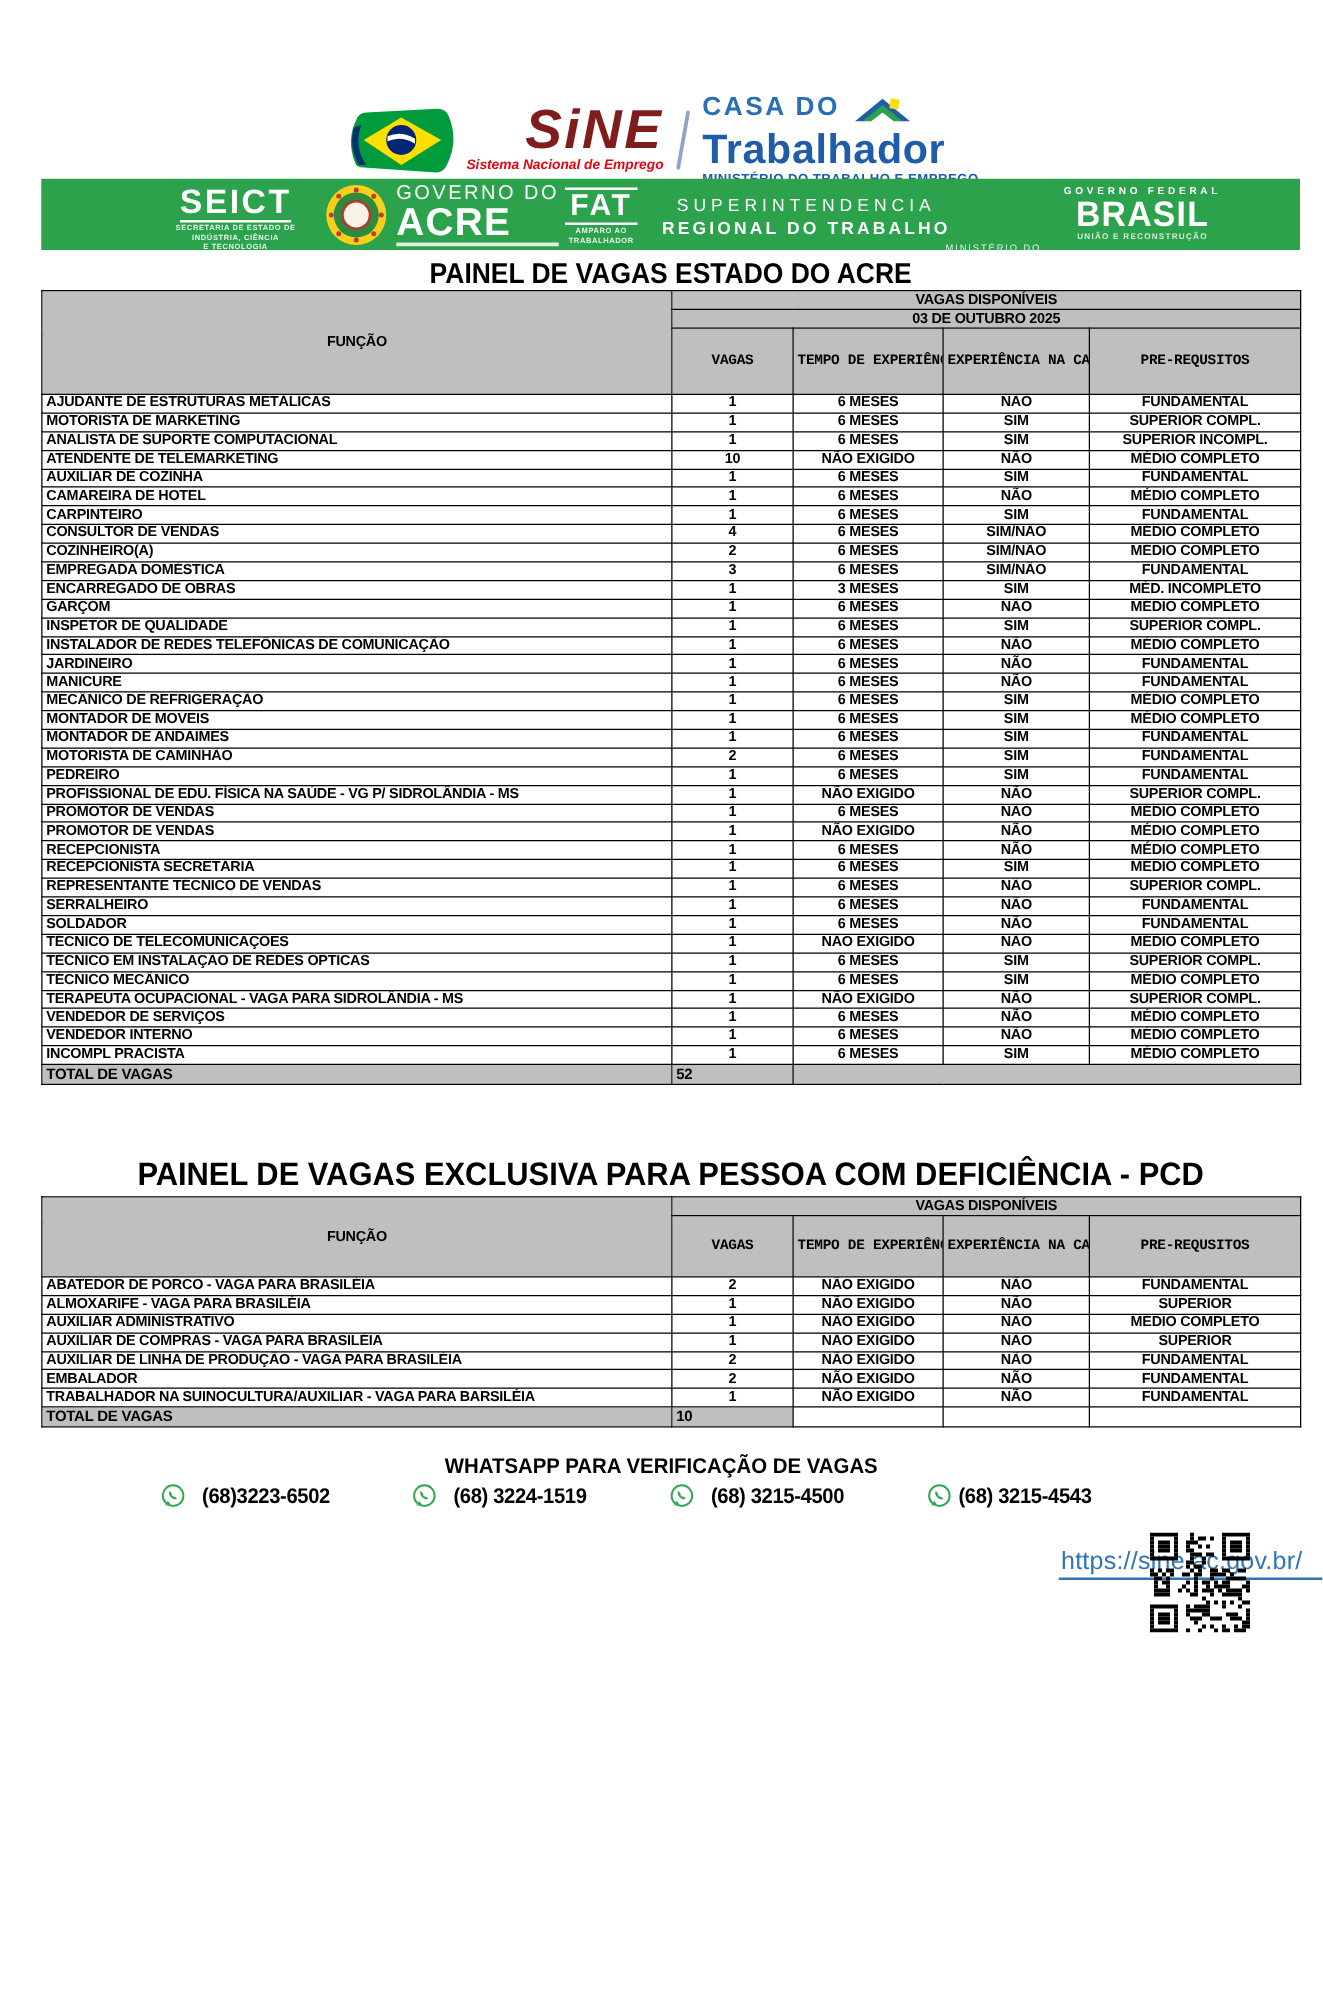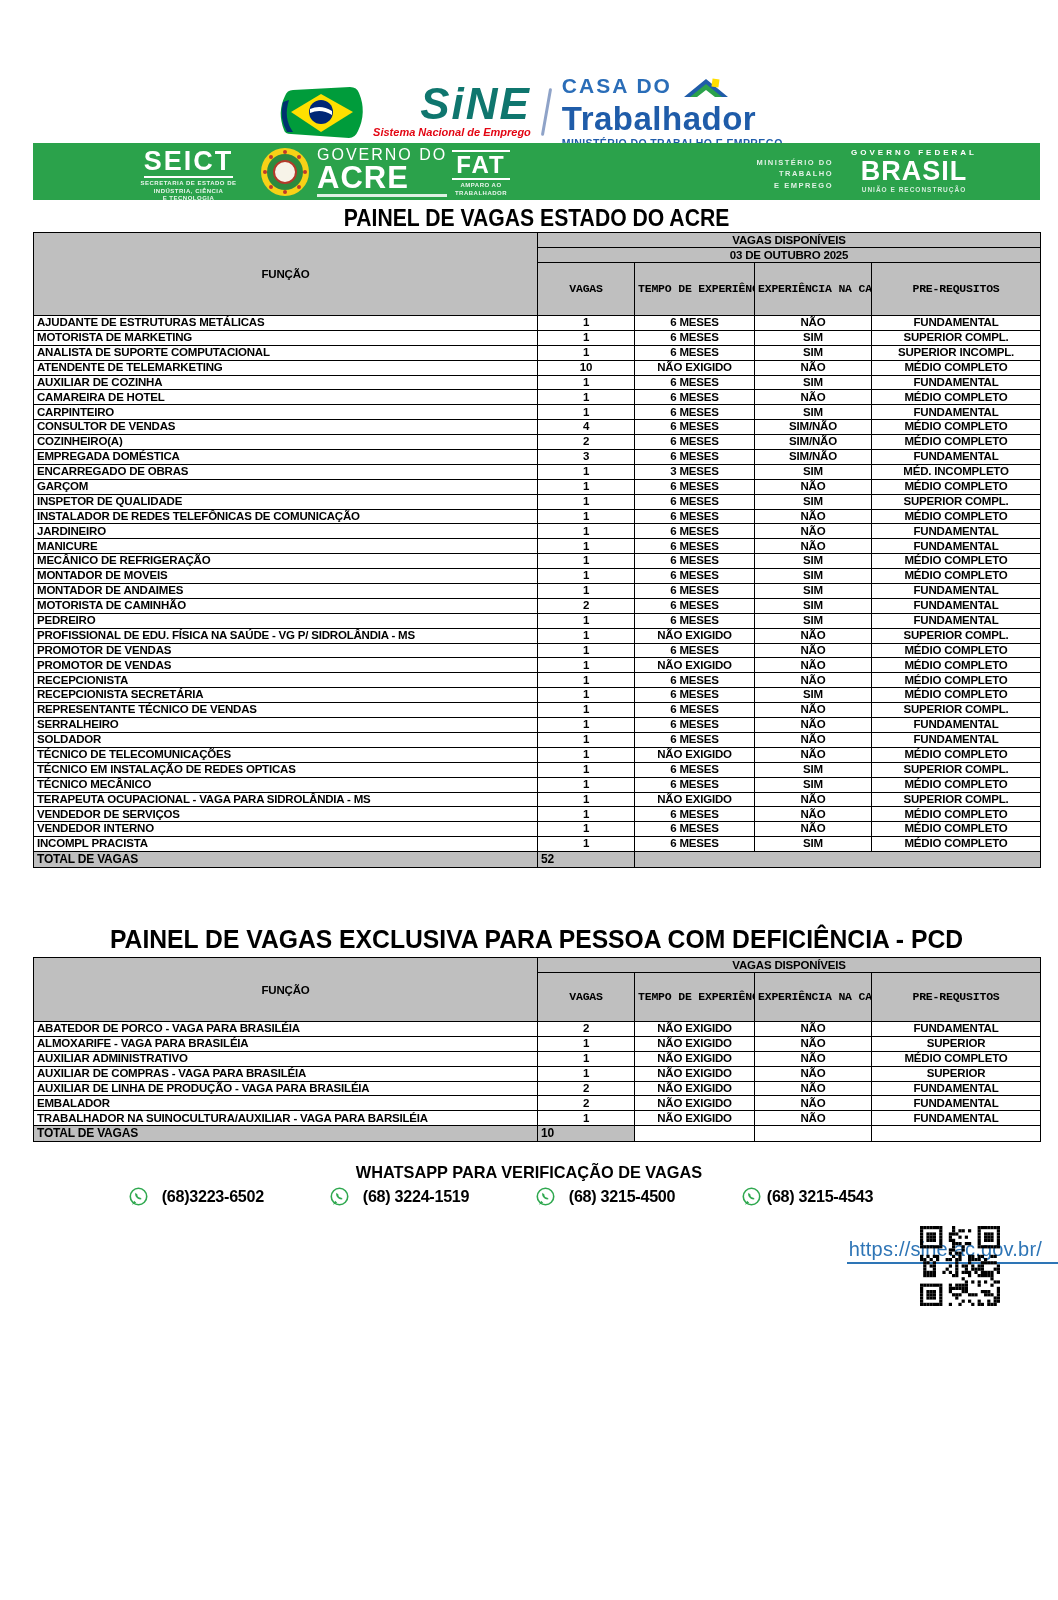--- a/index.html
+++ b/index.html
@@ -2,21 +2,21 @@
 <html><head>
 <meta charset="utf-8">
 <style>
   html,body{margin:0;padding:0;background:#fff;}
   body{width:1058px;height:1600px;position:relative;font-family:"Liberation Sans",sans-serif;color:#000;overflow:hidden;}
 
   
   .logo-row{position:absolute;top:82px;left:0;width:100%;height:60px;display:flex;justify-content:center;align-items:center;gap:14px;}
   .sine-wrap{display:flex;align-items:flex-start;gap:6px;}
   .sine-text-col{display:flex;flex-direction:column;align-items:flex-end;}
-  .sine-name{color:#0f766e;font-size:44px;font-weight:bold;font-style:italic;letter-spacing:2px;line-height:.9;}
+  .sine-name{color:#7f1d1d;font-size:44px;font-weight:bold;font-style:italic;letter-spacing:2px;line-height:.9;}
   .sine-sub{color:#e30613;font-size:11px;font-weight:bold;font-style:italic;margin-top:2px;}
   .logo-divider{width:3px;height:48px;background:#8fa3c8;transform:rotate(10deg);border-radius:2px;}
   .casa-col{display:flex;flex-direction:column;line-height:1;}
   .casa-top{display:flex;align-items:flex-start;gap:10px;}
   .casa-line1{color:#2a6db8;font-size:21px;font-weight:bold;letter-spacing:2px;}
   .casa-line2{color:#1f5ca9;font-size:33px;font-weight:800;letter-spacing:.5px;margin-top:1px;}
   .casa-sub{color:#1f5ca9;font-size:10.5px;font-weight:bold;letter-spacing:.4px;margin-top:3px;}
 
   
   .banner{position:absolute;top:143px;left:33px;width:1007px;height:57px;background:#2ba24b;}
@@ -29,21 +29,21 @@
   .gov-acre-l1{font-size:16px;letter-spacing:2px;line-height:1;}
   .gov-acre-l2{font-size:31px;font-weight:800;letter-spacing:1px;line-height:.95;}
   .acre-underline{width:130px;height:3px;background:rgba(255,255,255,.85);margin-top:2px;}
   .fat{position:absolute;left:408px;top:7px;width:80px;text-align:center;}
   .fat-name{font-size:24px;font-weight:bold;letter-spacing:2px;line-height:1;border-top:2px solid #fff;border-bottom:2px solid #fff;padding:1px 4px;display:inline-block;}
   .fat-sub{font-size:6px;font-weight:bold;letter-spacing:.5px;line-height:1.3;margin-top:2px;opacity:.9;}
   .srt{position:absolute;left:492px;top:12px;width:240px;text-align:center;}
   .srt-l1{font-size:14px;letter-spacing:4px;line-height:1.3;font-weight:400;}
   .srt-l2{font-size:14px;letter-spacing:2.5px;font-weight:bold;line-height:1.3;}
   .mte{position:absolute;left:702px;top:14px;width:98px;text-align:right;}
-  .mte div{font-size:7.5px;font-weight:bold;letter-spacing:1.5px;line-height:1.5;opacity:.85;}
+  .mte div{font-size:7.5px;font-weight:normal;letter-spacing:1.5px;line-height:1.5;opacity:.85;margin-top:36px;}
   .brasil{position:absolute;left:806px;top:5px;width:150px;text-align:center;}
   .brasil-l1{font-size:8px;font-weight:bold;letter-spacing:3px;line-height:1.2;}
   .brasil-l2{font-size:27px;font-weight:800;letter-spacing:1px;line-height:1;transform:scaleY(1.05);}
   .brasil-l3{font-size:6.5px;font-weight:bold;letter-spacing:1px;opacity:.8;margin-top:1px;}
 
   
   .title1{position:absolute;top:205px;left:33px;width:1007px;text-align:center;font-size:23px;font-weight:bold;transform:scaleX(.92);}
   .title2{position:absolute;top:924px;left:33px;width:1007px;text-align:center;font-size:26px;font-weight:bold;transform:scaleX(.95);}
 
   
@@ -136,20 +136,24 @@
     <div class="gov-acre-l1">GOVERNO DO</div>
     <div class="gov-acre-l2">ACRE</div>
     <div class="acre-underline"></div>
   </div>
   <div class="fat">
     <div class="fat-name">FAT</div>
     <div class="fat-sub">
       <div>AMPARO AO</div>
       <div>TRABALHADOR</div>
     </div>
+  </div>
+  <div class="srt">
+    <div class="srt-l1">SUPERINTENDENCIA</div>
+    <div class="srt-l2">REGIONAL DO TRABALHO</div>
   </div>
   <div class="mte">
     <div>MINISTÉRIO DO</div>
     <div>TRABALHO</div>
     <div>E EMPREGO</div>
   </div>
   <div class="brasil">
     <div class="brasil-l1">GOVERNO FEDERAL</div>
     <div class="brasil-l2">BRASIL</div>
     <div class="brasil-l3">UNIÃO E RECONSTRUÇÃO</div>

